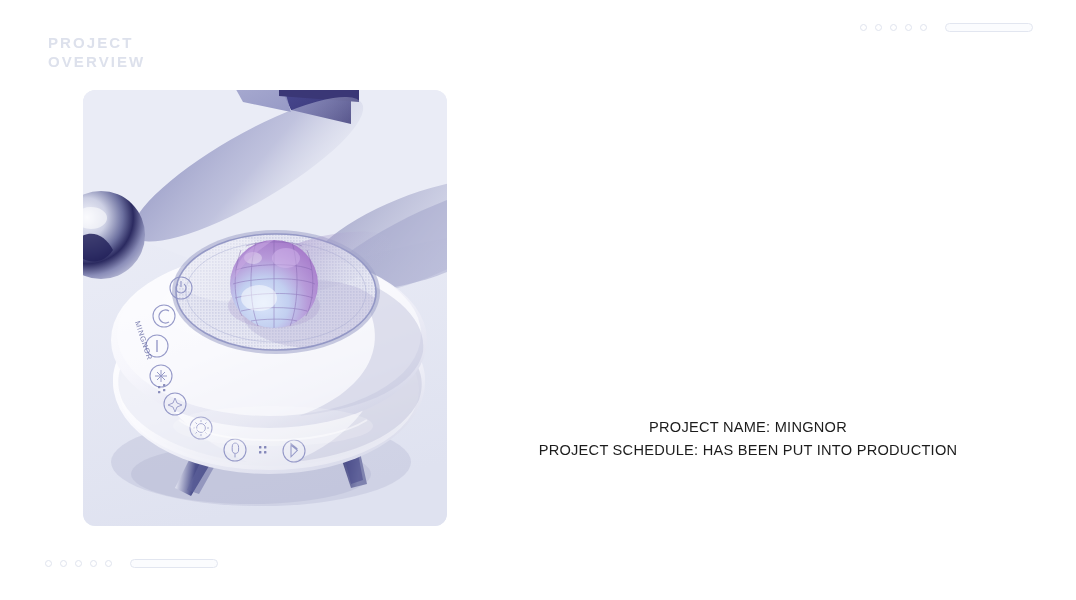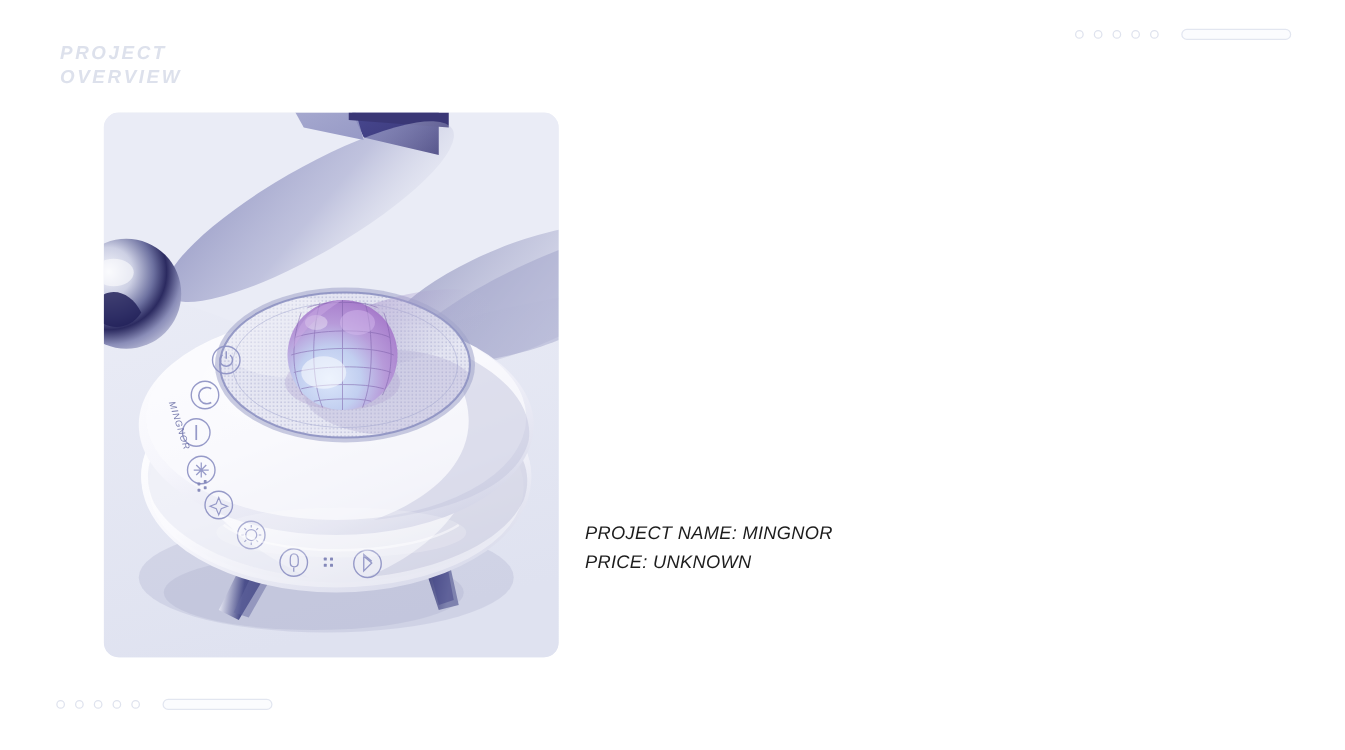--- a/index.html
+++ b/index.html
@@ -8,21 +8,20 @@
     width:1076px; height:600px;
     background:#ffffff;
     font-family:"Liberation Sans", sans-serif;
     overflow:hidden;
   }
 
   #slide {
     position:relative;
     width:1076px; height:600px;
     background:#ffffff;
-    font-style:italic;
   }
 
   
   #page-title {
     position:absolute;
     left:48px; top:33px;
     font-size:15px;
     font-weight:bold;
     letter-spacing:2.1px;
     line-height:19px;
@@ -63,22 +62,23 @@
     width:364px; height:436px;
     border-radius:12px;
     overflow:hidden;
     background:#eef0f7;
   }
   #product-image svg { display:block; width:364px; height:436px; }
 
   
   #spec-list {
     position:absolute;
-    left:468px; top:416px;
+    left:488px; top:416px;
     width:520px;
+    text-align:center;
   }
   .spec-line {
     font-size:14.6px;
     line-height:22.6px;
     color:#1c1c1c;
     letter-spacing:0.25px;
     white-space:nowrap;
     text-transform:uppercase;
   }
 </style>
@@ -327,21 +327,21 @@
         <text x="52" y="232" transform="rotate(72 52 232)" font-family="Liberation Sans, sans-serif" font-size="7.4" letter-spacing="0.7" fill="#6e72a8" opacity="0.9">MINGNOR</text>
 
         <path d="M96 330 C130 356 240 358 284 330" stroke="#ffffff" stroke-width="2" fill="none" opacity="0.5"></path>
         <ellipse cx="190" cy="336" rx="100" ry="20" fill="#ffffff" opacity="0.2"></ellipse>
       </g>
     </svg>
   </div>
 
   <div id="spec-list">
     <div class="spec-line">PROJECT NAME: MINGNOR</div>
-    <div class="spec-line">PRICE: UNKNOWN</div>
+    <div class="spec-line">PROJECT SCHEDULE: HAS BEEN PUT INTO PRODUCTION</div>
   </div>
 
   <div class="page-indicator bottom-left">
     <div class="dot-group">
       <span class="ind-dot"></span>
       <span class="ind-dot"></span>
       <span class="ind-dot"></span>
       <span class="ind-dot"></span>
       <span class="ind-dot"></span>
     </div>

